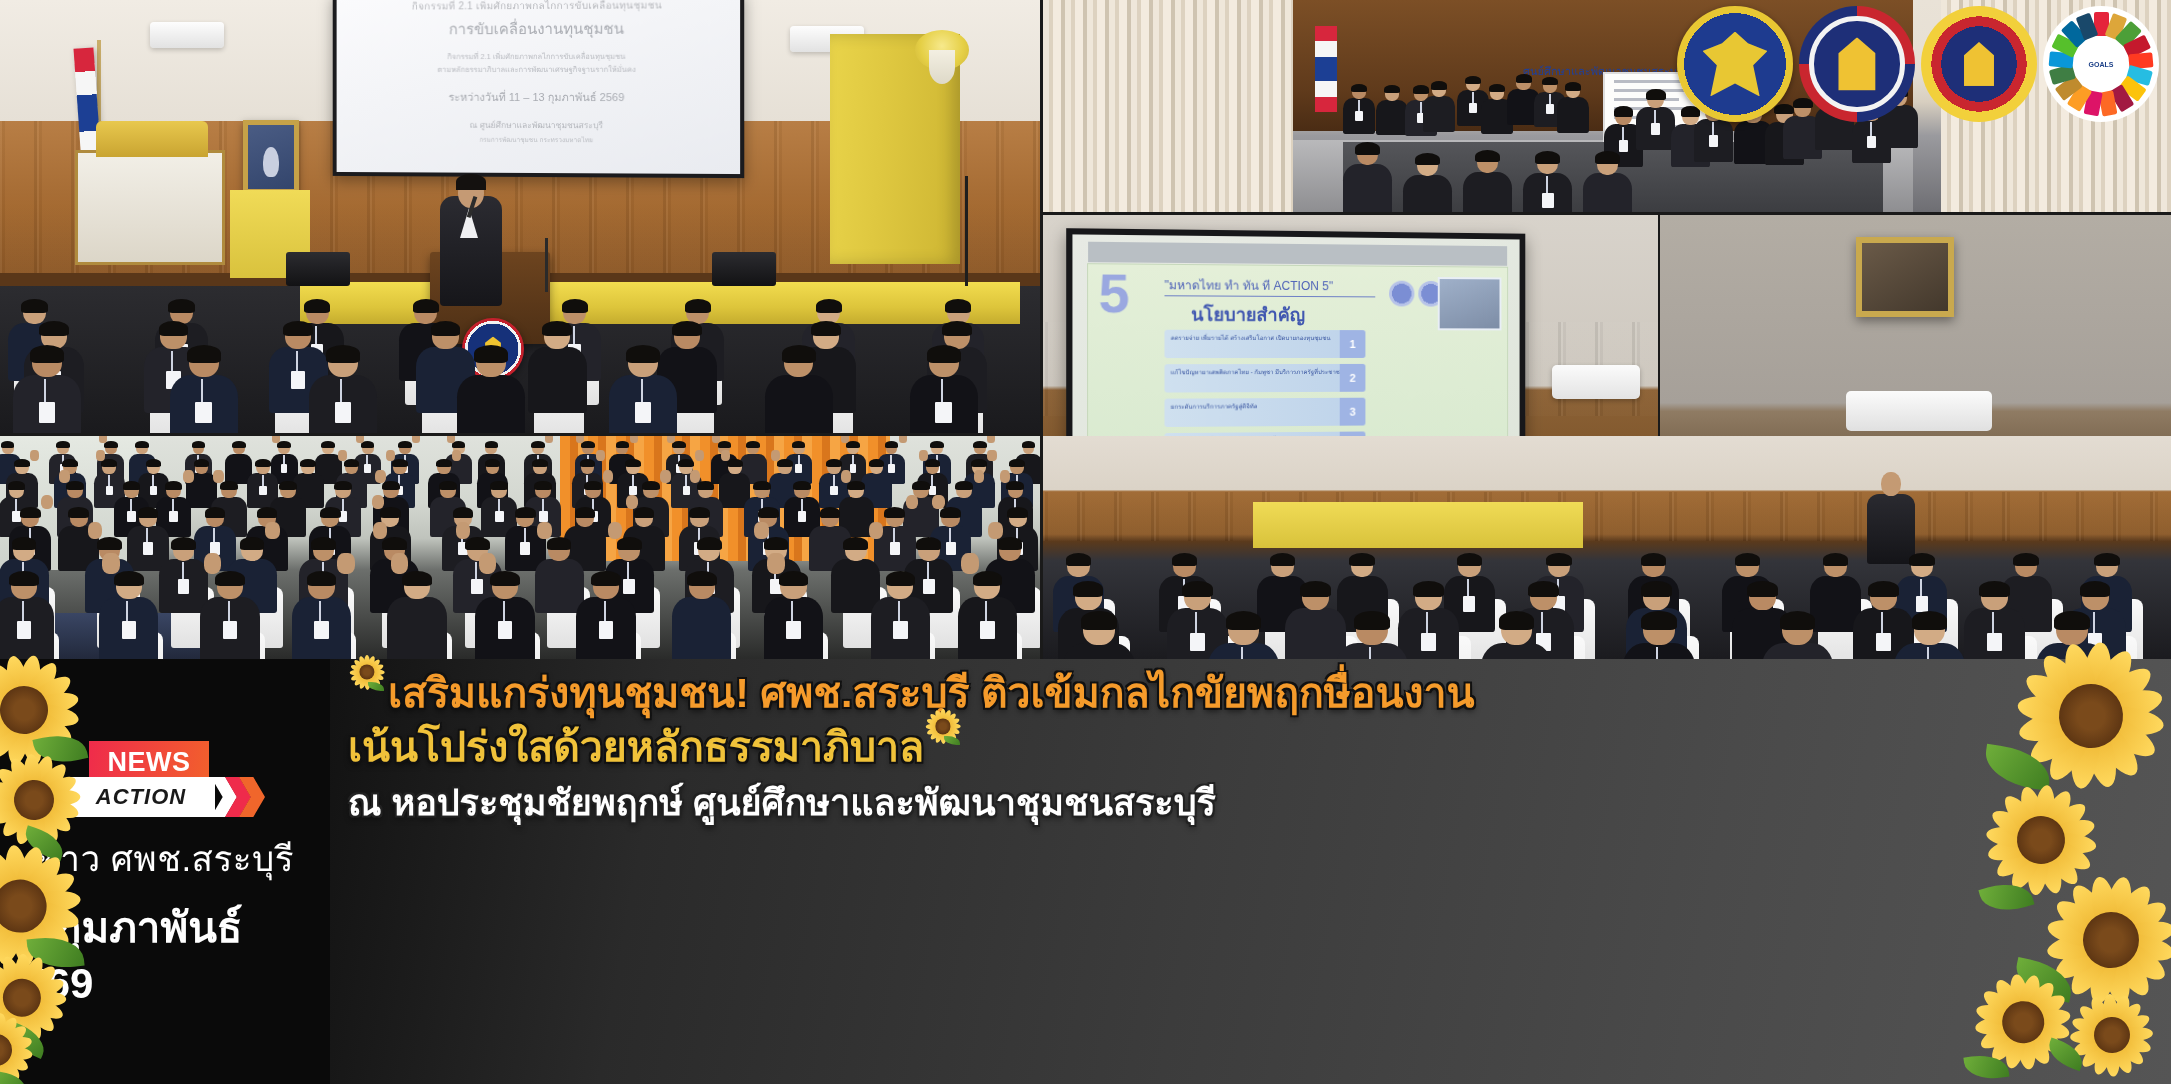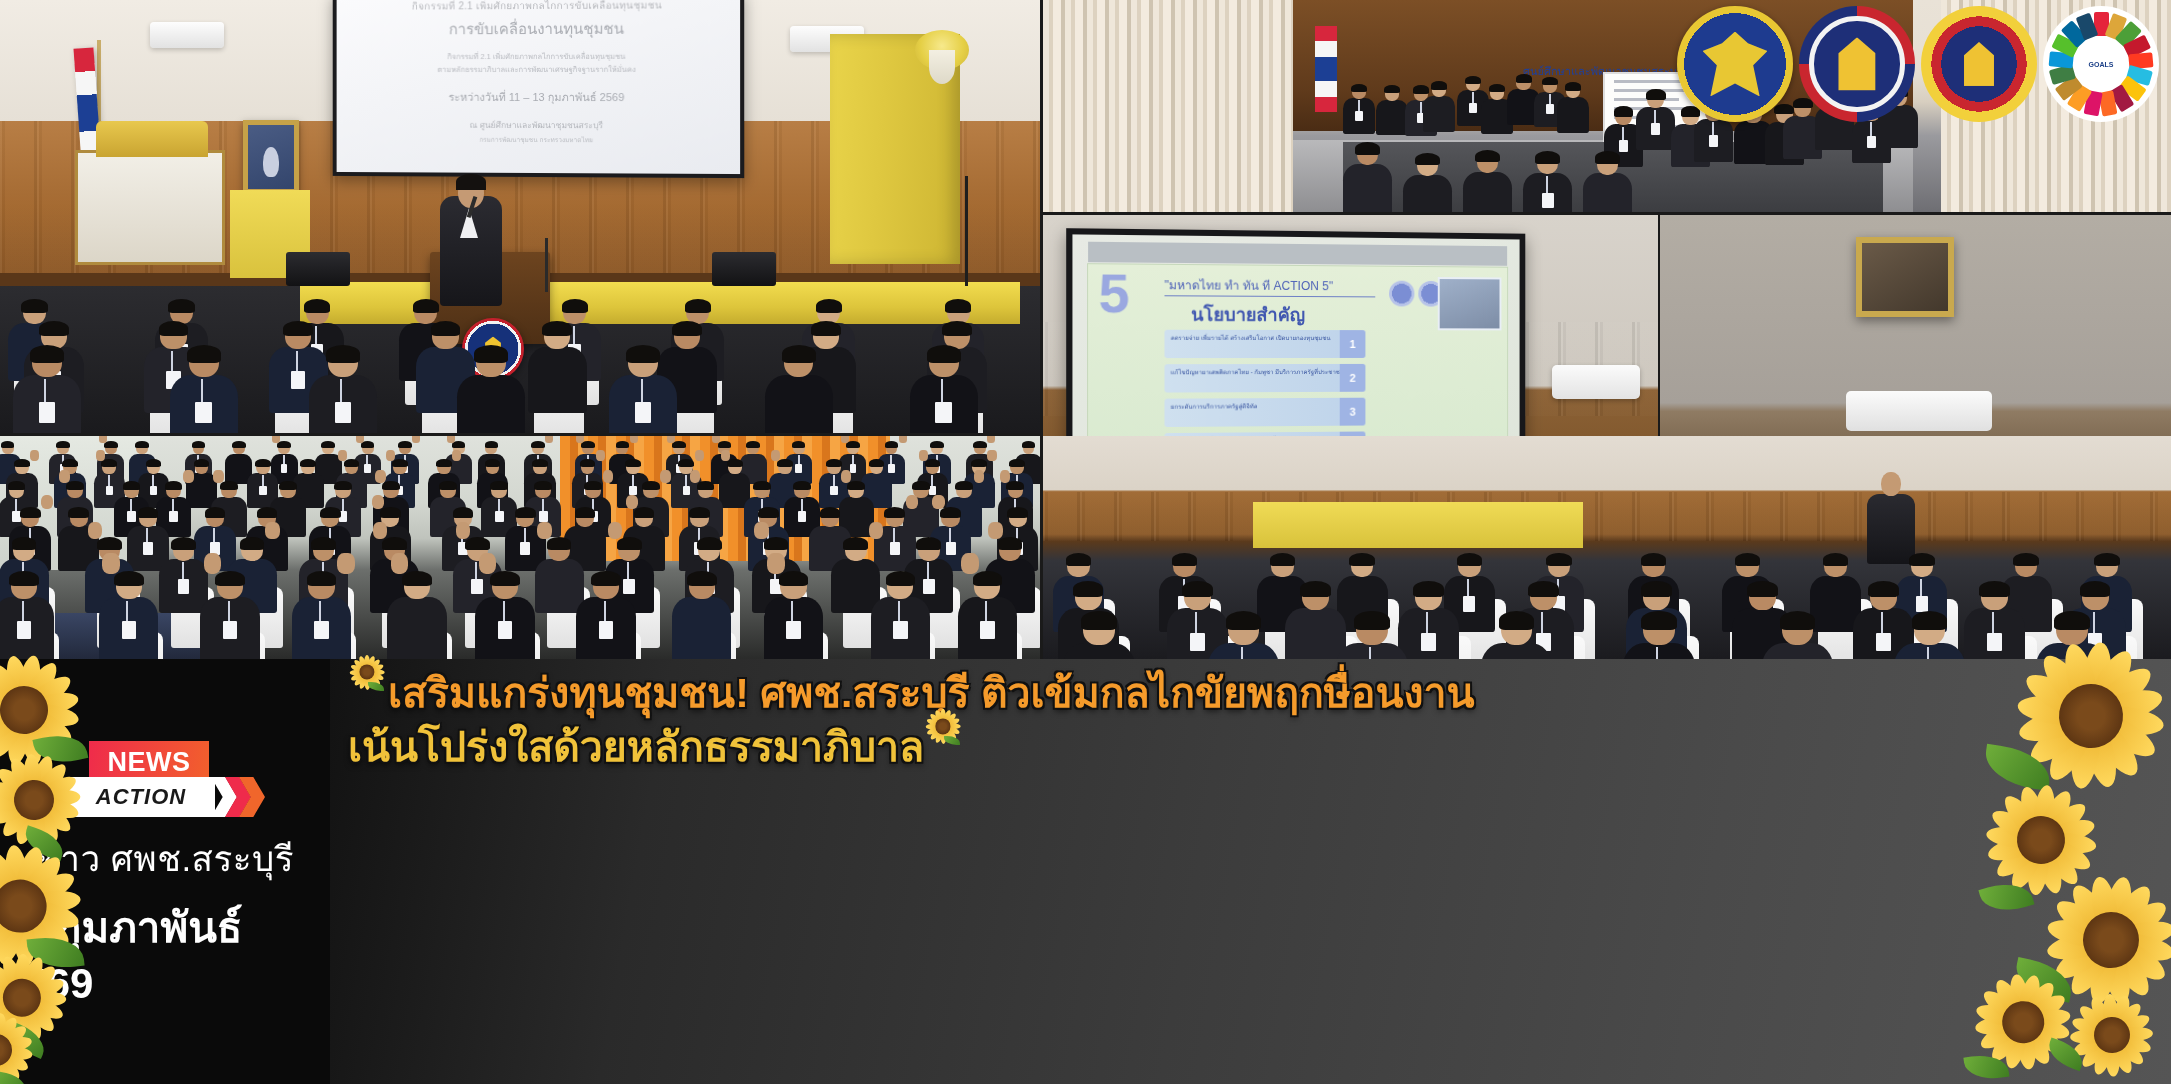--- a/index.html
+++ b/index.html
@@ -1867,20 +1867,21 @@
                 <i style="width: 6.46px; height: 17.48px; margin: -17.48px 0px 0px -3.23px; transform: rotate(247.5deg); transform-origin: 3.23px 17.48px;"></i>
                 <i style="width: 6.46px; height: 17.48px; margin: -17.48px 0px 0px -3.23px; transform: rotate(270deg); transform-origin: 3.23px 17.48px;"></i>
                 <i style="width: 6.46px; height: 17.48px; margin: -17.48px 0px 0px -3.23px; transform: rotate(292.5deg); transform-origin: 3.23px 17.48px;"></i>
                 <i style="width: 6.46px; height: 17.48px; margin: -17.48px 0px 0px -3.23px; transform: rotate(315deg); transform-origin: 3.23px 17.48px;"></i>
                 <i style="width: 6.46px; height: 17.48px; margin: -17.48px 0px 0px -3.23px; transform: rotate(337.5deg); transform-origin: 3.23px 17.48px;"></i>
               </div>
               <div class="sf-core" style="width: 15.2px; height: 15.2px;"></div>
               <div class="sf-leaf" style="left: 19.76px; top: 28.88px; width: 15.96px; height: 9.12px;"></div>
             </div></span>
       </div>
+      <div class="hl hl3">ณ หอประชุมชัยพฤกษ์ ศูนย์ศึกษาและพัฒนาชุมชนสระบุรี</div>
     </div>
   </div>
 
   <div id="sf-left-cluster">
       <div class="sunflower" style="left: -10px; top: 10px; width: 120px; height: 120px; transform: rotate(-12deg);">
         <div class="sf-petals">
           <i style="width: 20.4px; height: 55.2px; margin: -55.2px 0px 0px -10.2px; transform: rotate(0deg); transform-origin: 10.2px 55.2px;"></i>
           <i style="width: 20.4px; height: 55.2px; margin: -55.2px 0px 0px -10.2px; transform: rotate(22.5deg); transform-origin: 10.2px 55.2px;"></i>
           <i style="width: 20.4px; height: 55.2px; margin: -55.2px 0px 0px -10.2px; transform: rotate(45deg); transform-origin: 10.2px 55.2px;"></i>
           <i style="width: 20.4px; height: 55.2px; margin: -55.2px 0px 0px -10.2px; transform: rotate(67.5deg); transform-origin: 10.2px 55.2px;"></i>

